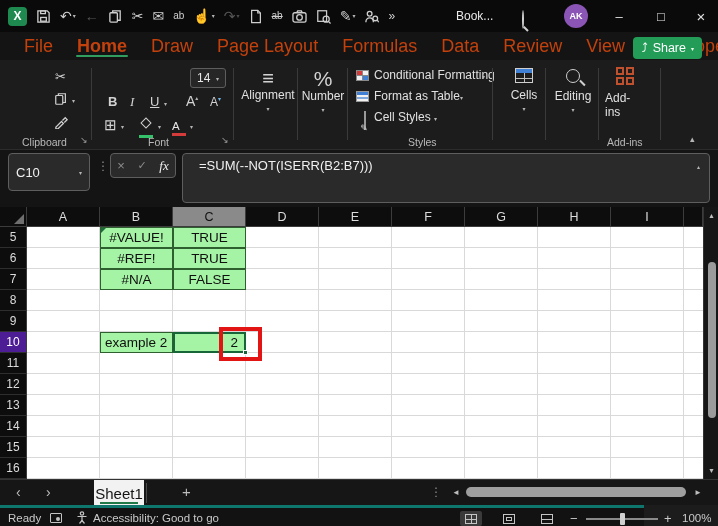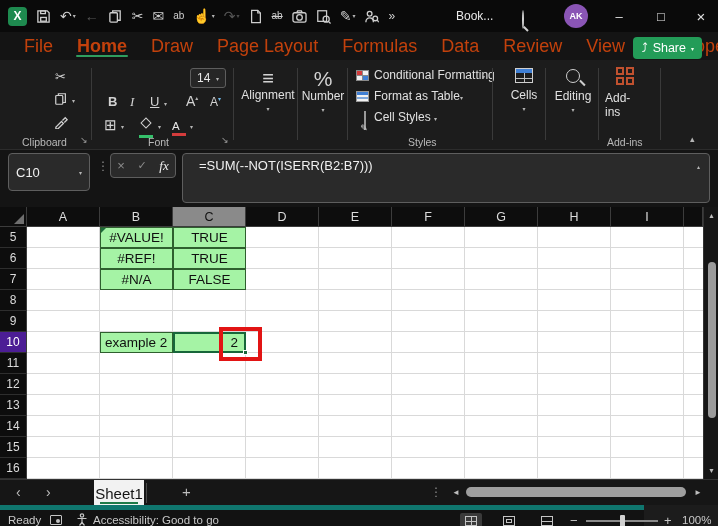--- a/index.html
+++ b/index.html
@@ -58,21 +58,21 @@
 .colhead.sel{background:#8a8a8a;color:#101010}
 .rowhead{position:absolute;left:0;width:27px;height:21px;background:#0d0d0d;border-right:1px solid #3c3c3c;border-bottom:1px solid #2e2e2e;color:#dcdcdc;font-size:12px;display:flex;align-items:center;justify-content:center}
 .rowhead.sel{background:#4c1d95;color:#fff}
 .sheet{position:absolute;left:27px;top:227px;width:676px;height:252px;background:#fff;background-image:repeating-linear-gradient(to right,transparent 0 72px,#d9d9d9 72px 73px),repeating-linear-gradient(to bottom,transparent 0 20px,#d9d9d9 20px 21px)}
 .gcell{position:absolute;width:73px;height:21px;background:#a5f3a5;border:1px solid #2e5f2e;color:#101010;font-size:13.5px;display:flex;align-items:center;justify-content:center}
 .vsb{position:absolute;left:703px;top:207px;width:15px;height:272px;background:#161616;border-left:1px solid #333}
 .sbarrow{color:#bdbdbd;font-size:7px;position:absolute;left:4px}
 .vthumb{position:absolute;left:4px;width:8px;border-radius:4px;background:#9b9b9b}
 
 .sheetbar{position:absolute;left:0;top:479px;width:718px;height:26px;background:#161616;border-top:1px solid #333;color:#c9c9c9}
-.statusbar{position:absolute;left:0;top:505px;width:644px;height:21px;background:#121212;border-top:5px solid #0f766e;color:#c9c9c9;font-size:11.5px}
+.statusbar{position:absolute;left:0;top:505px;width:644px;height:21px;background:#121212;border-top:3px solid #0f766e;color:#c9c9c9;font-size:11.5px}
 .stab{position:absolute;left:94px;top:0;width:50px;height:26px;background:#f2f2f2;color:#151515;font-size:15px;display:flex;align-items:center;justify-content:center}
 .stab::after{content:"";position:absolute;left:6px;right:6px;bottom:2px;height:2.5px;background:#1f7a48}
 .vicon{position:absolute;top:3px;width:22px;height:15px;display:flex;align-items:center;justify-content:center}
 .vbox{width:12px;height:10px;border:1px solid #c4c4c4}
 </style>
 </head>
 <body>
 
 <div id="app">
 

